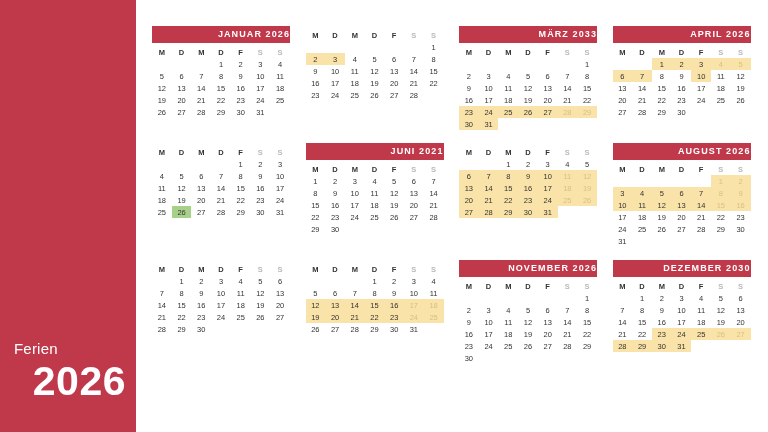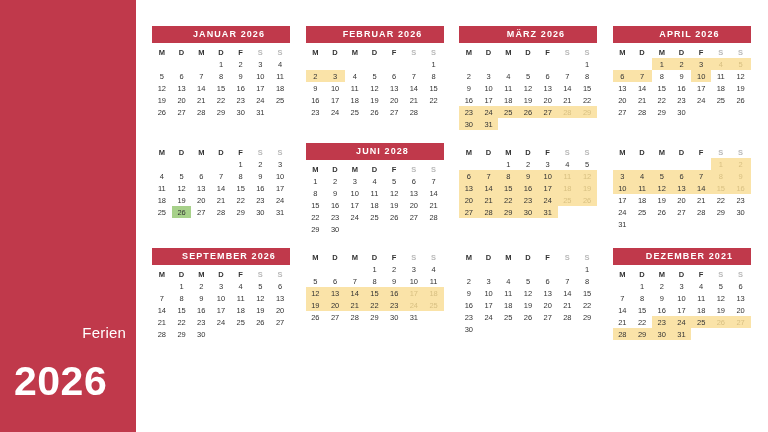--- a/index.html
+++ b/index.html
@@ -27,45 +27,45 @@
     position: absolute;
     left: 14px;
     bottom: 28px;
     width: 112px;
   }
   #sidebar .line1, #sidebar .line2 {
     font-size: 15px;
     line-height: 19px;
     font-weight: 400;
     letter-spacing: .2px;
-    text-align: right;
   }
   #sidebar .year {
     font-size: 41px;
     line-height: 46px;
     font-weight: 700;
-    margin-top: 16px;
+    margin-top: 0;
     letter-spacing: .5px;
+    text-align: right;
   }
   
   #calendars {
     position: absolute;
     left: 152px; top: 26px;
     width: 602px;
     display: grid;
     grid-template-columns: repeat(4, 1fr);
     grid-template-rows: repeat(3, auto);
     column-gap: 12px;
     row-gap: 13px;
   }
   .month { width: 138px; }
   .month-head {
     background: #c0394b;
     color: #ffffff;
-    text-align: center;
+    text-align: right;
     font-size: 9px;
     font-weight: 700;
     letter-spacing: 1.1px;
     padding: 4px 0 4px 16px;
     height: 17px;
     line-height: 9px;
   }
   table.month-table {
     width: 100%;
     border-collapse: collapse;
@@ -169,21 +169,20 @@
               <td class="">28</td>
               <td class="">29</td>
               <td class="">30</td>
               <td class="we">31</td>
               <td class="we empty"></td>
             </tr>
           </tbody>
         </table>
       </div>
       <div class="month">
-        <div class="month-head">FEBRUAR 2026</div>
         <table class="month-table">
           <thead>
             <tr>
               <th>M</th>
               <th>D</th>
               <th>M</th>
               <th>D</th>
               <th>F</th>
               <th class="we">S</th>
               <th class="we">S</th>
@@ -232,21 +231,21 @@
               <td class="">25</td>
               <td class="">26</td>
               <td class="">27</td>
               <td class="we">28</td>
               <td class="we empty"></td>
             </tr>
           </tbody>
         </table>
       </div>
       <div class="month">
-        <div class="month-head">MÄRZ 2026</div>
+        <div class="month-head">MÄRZ 2033</div>
         <table class="month-table">
           <thead>
             <tr>
               <th>M</th>
               <th>D</th>
               <th>M</th>
               <th>D</th>
               <th>F</th>
               <th class="we">S</th>
               <th class="we">S</th>
@@ -429,21 +428,21 @@
               <td class="">27</td>
               <td class="">28</td>
               <td class="">29</td>
               <td class="we">30</td>
               <td class="we">31</td>
             </tr>
           </tbody>
         </table>
       </div>
       <div class="month">
-        <div class="month-head">JUNI 2028</div>
+        <div class="month-head">JUNI 2021</div>
         <table class="month-table">
           <thead>
             <tr>
               <th>M</th>
               <th>D</th>
               <th>M</th>
               <th>D</th>
               <th>F</th>
               <th class="we">S</th>
               <th class="we">S</th>
@@ -554,20 +553,21 @@
               <td class="hol">29</td>
               <td class="hol">30</td>
               <td class="hol">31</td>
               <td class="we empty"></td>
               <td class="we empty"></td>
             </tr>
           </tbody>
         </table>
       </div>
       <div class="month">
+        <div class="month-head">AUGUST 2026</div>
         <table class="month-table">
           <thead>
             <tr>
               <th>M</th>
               <th>D</th>
               <th>M</th>
               <th>D</th>
               <th>F</th>
               <th class="we">S</th>
               <th class="we">S</th>
@@ -625,21 +625,20 @@
               <td class="empty"></td>
               <td class="empty"></td>
               <td class="empty"></td>
               <td class="we empty"></td>
               <td class="we empty"></td>
             </tr>
           </tbody>
         </table>
       </div>
       <div class="month">
-        <div class="month-head">SEPTEMBER 2026</div>
         <table class="month-table">
           <thead>
             <tr>
               <th>M</th>
               <th>D</th>
               <th>M</th>
               <th>D</th>
               <th>F</th>
               <th class="we">S</th>
               <th class="we">S</th>
@@ -750,20 +749,21 @@
               <td class="">28</td>
               <td class="">29</td>
               <td class="">30</td>
               <td class="we">31</td>
               <td class="we empty"></td>
             </tr>
           </tbody>
         </table>
       </div>
       <div class="month">
+        <div class="month-head">NOVEMBER 2026</div>
         <table class="month-table">
           <thead>
             <tr>
               <th>M</th>
               <th>D</th>
               <th>M</th>
               <th>D</th>
               <th>F</th>
               <th class="we">S</th>
               <th class="we">S</th>
@@ -821,21 +821,21 @@
               <td class="empty"></td>
               <td class="empty"></td>
               <td class="empty"></td>
               <td class="we empty"></td>
               <td class="we empty"></td>
             </tr>
           </tbody>
         </table>
       </div>
       <div class="month">
-        <div class="month-head">DEZEMBER 2021</div>
+        <div class="month-head">DEZEMBER 2030</div>
         <table class="month-table">
           <thead>
             <tr>
               <th>M</th>
               <th>D</th>
               <th>M</th>
               <th>D</th>
               <th>F</th>
               <th class="we">S</th>
               <th class="we">S</th>

